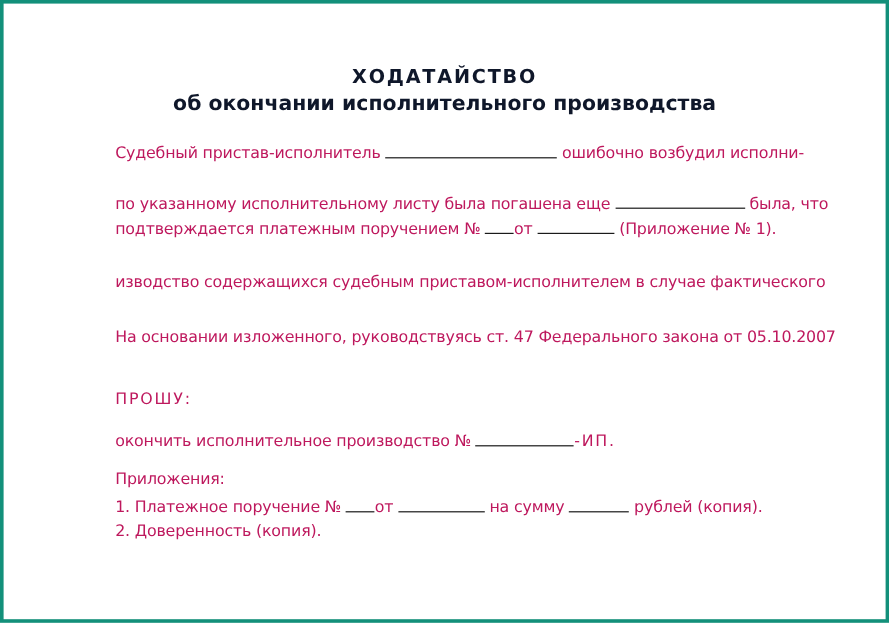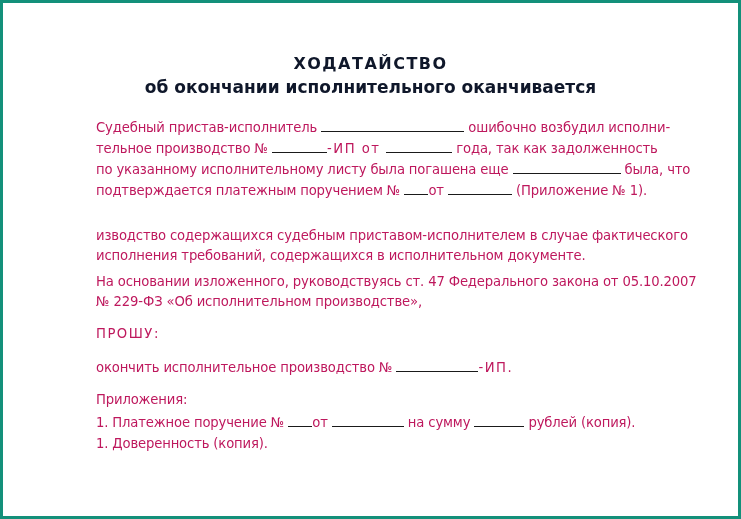--- a/index.html
+++ b/index.html
@@ -31,54 +31,48 @@
   .spaced { letter-spacing: 1.5px; }
 </style>
 </head>
 <body>
 
 <div class="frame"></div>
 
 <div class="doc">
 
   <div class="title t1">ХОДАТАЙСТВО</div>
-  <div class="title t2">об окончании исполнительного оканчивается</div>
+  <div class="title t2">об окончании исполнительного производства</div>
 
   <div class="line" style="top:119px">
     <span>Судебный пристав-исполнитель </span><span class="blank" style="width:143px"></span>
     <span>ошибочно возбудил исполни-</span>
-  </div>
-  <div class="line" style="top:140px">
-    <span>тельное производство № </span><span class="blank" style="width:55px"></span><span class="spaced">-ИП от </span><span class="blank" style="width:66px"></span>
-    <span>года, так как задолженность</span>
   </div>
   <div class="line" style="top:161px">
     <span>по указанному исполнительному листу была погашена еще </span><span class="blank" style="width:108px"></span>
     <span>была, что</span>
   </div>
   <div class="line" style="top:182px">
     <span>подтверждается платежным поручением № </span><span class="blank" style="width:24px"></span><span>от </span><span class="blank" style="width:64px"></span>
     <span>(Приложение № 1).</span>
   </div>
 
   <div class="line" style="top:228px">изводство содержащихся судебным приставом-исполнителем в случае фактического</div>
-  <div class="line" style="top:248px">исполнения требований, содержащихся в исполнительном документе.</div>
 
   <div class="line" style="top:274px">На основании изложенного, руководствуясь ст. 47 Федерального закона от 05.10.2007</div>
-  <div class="line" style="top:294px">№ 229-ФЗ «Об исполнительном производстве»,</div>
 
   <div class="line spaced" style="top:326px">ПРОШУ:</div>
 
   <div class="line" style="top:359px">
     <span>окончить исполнительное производство № </span><span class="blank" style="width:82px"></span><span class="spaced">-ИП.</span>
   </div>
 
   <div class="line" style="top:392px">Приложения:</div>
   <div class="line" style="top:414px">
     <span>1. Платежное поручение № </span><span class="blank" style="width:24px"></span><span>от </span><span class="blank" style="width:72px"></span>
     <span>на сумму </span><span class="blank" style="width:50px"></span>
     <span>рублей (копия).</span>
   </div>
   <div class="line" style="top:436px">
-    <span>1. Доверенность (копия).</span>
+    <span>2. Доверенность (копия).</span>
   </div>
 
 </div>
 
 </body></html>

